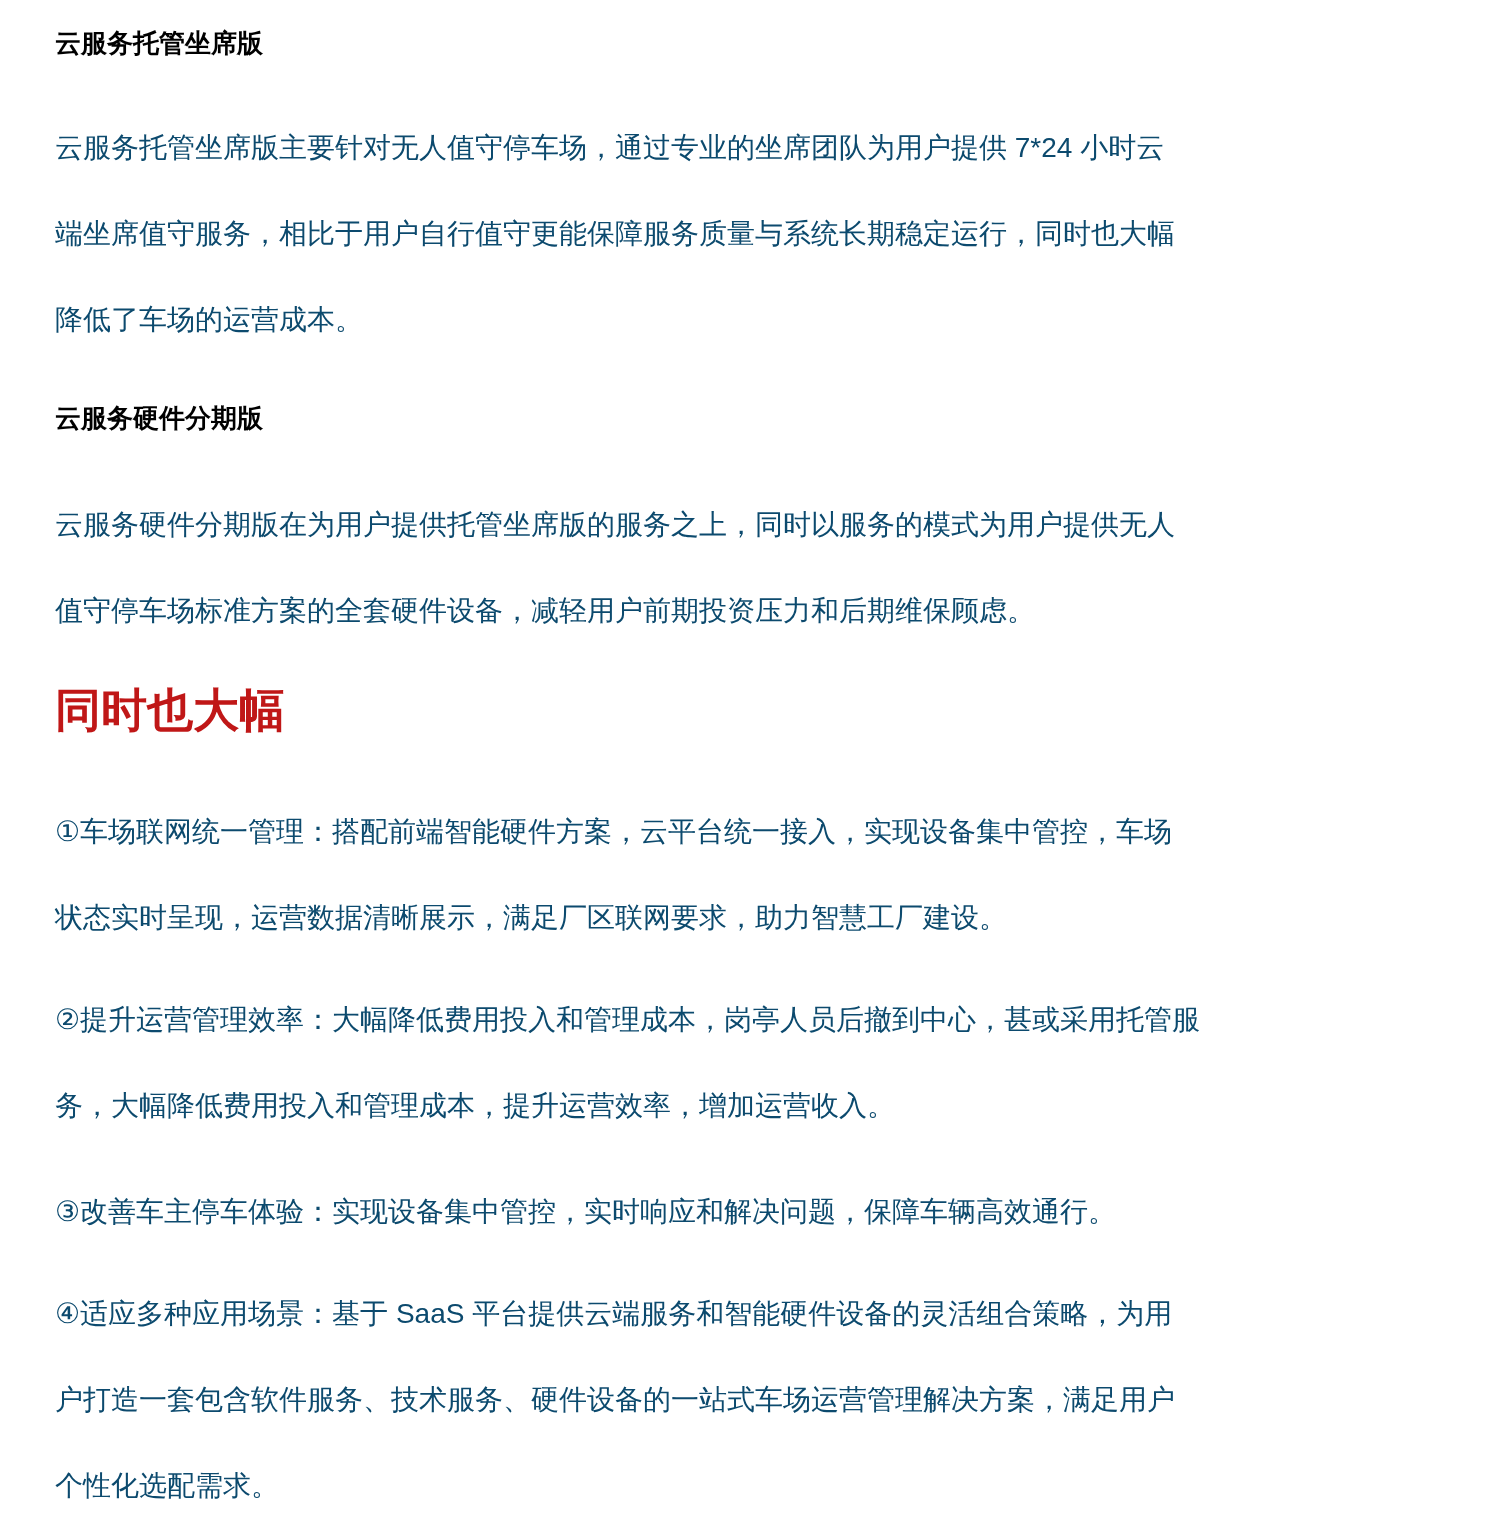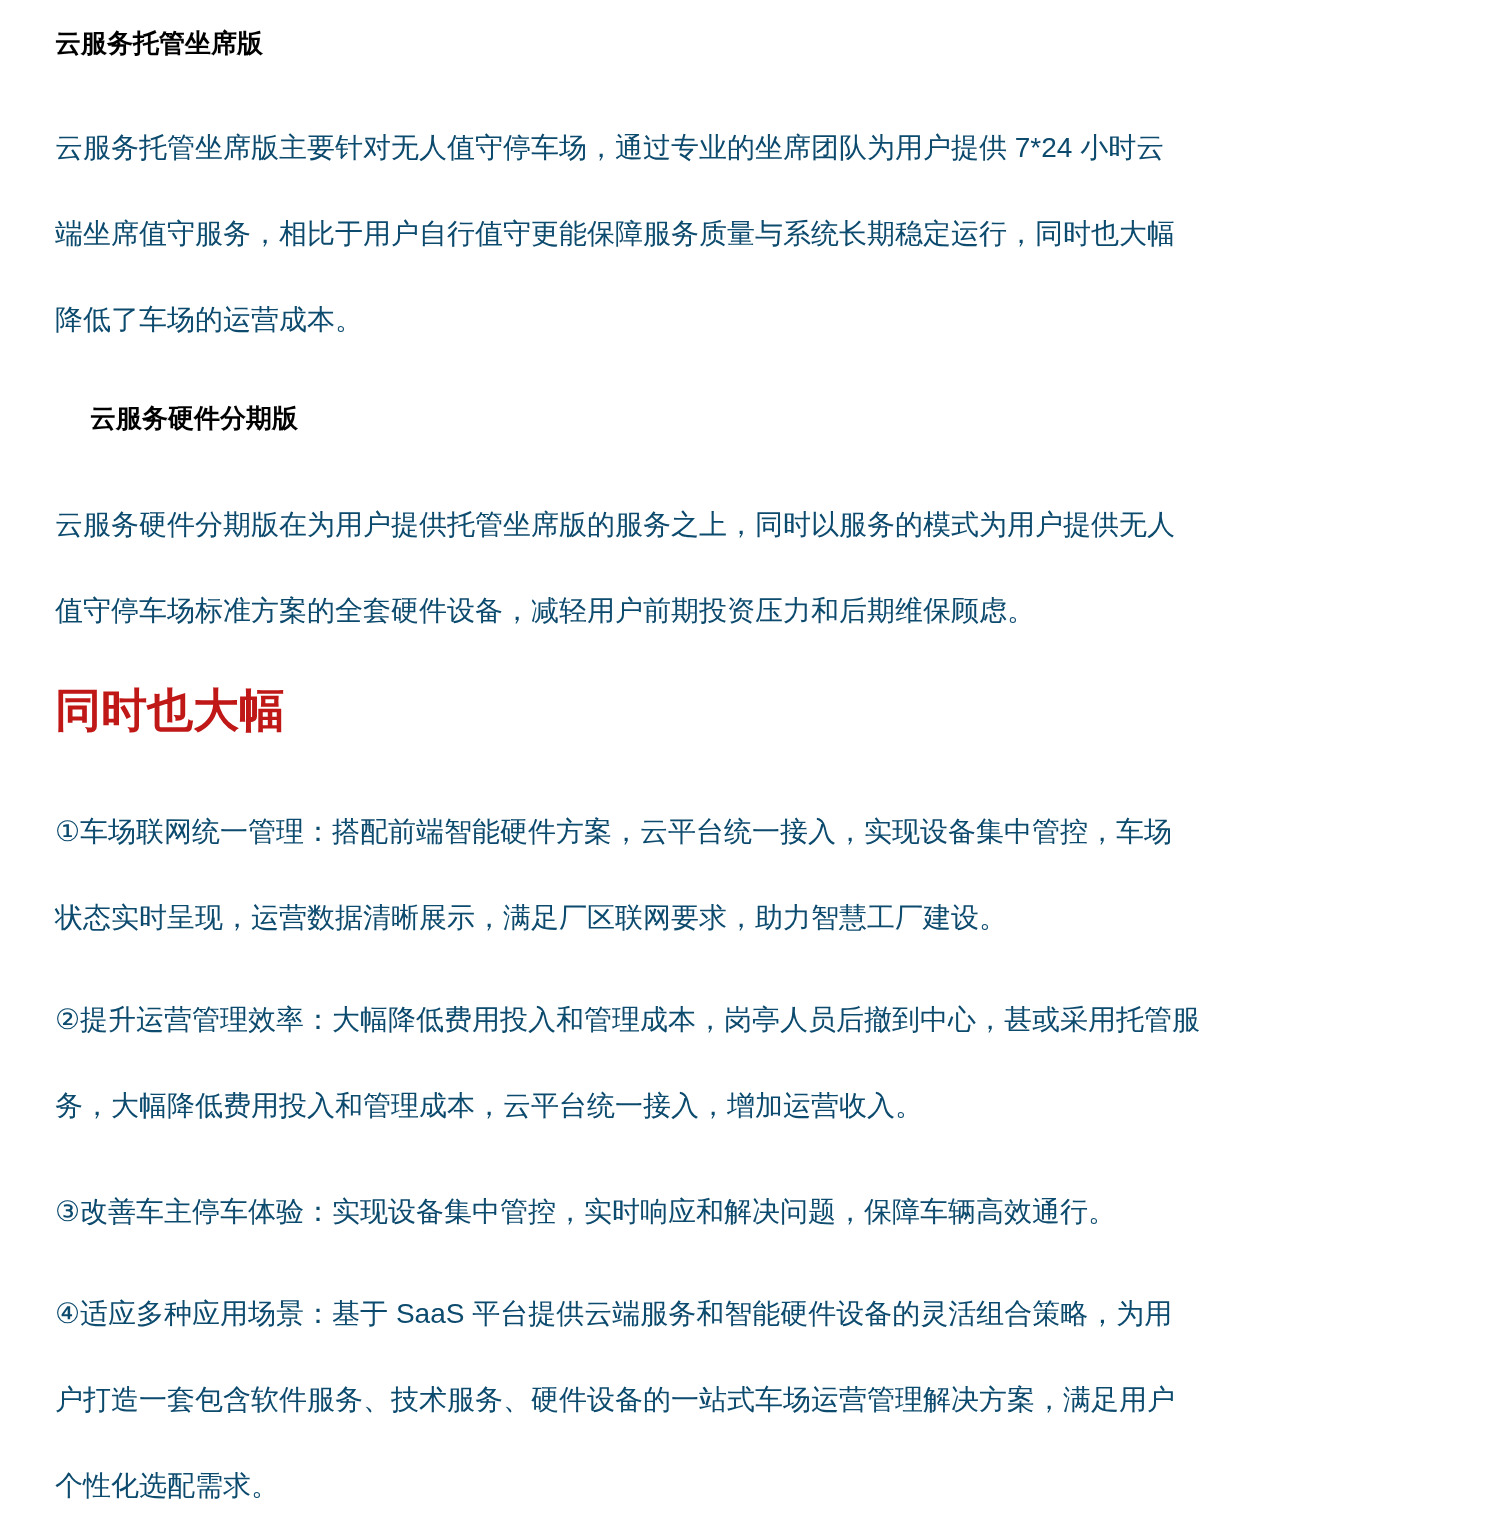--- a/index.html
+++ b/index.html
@@ -38,21 +38,21 @@
     font-weight: 400;
     color: #0c4a6e;
     margin: 0;
   }
   .para .line {
     white-space: nowrap;
   }
   
   .mt-h1  { margin-top: 18px; }
   .mt-p1  { margin-top: 37px; }
-  .mt-h2  { margin-top: 30px; margin-left: 35px; }
+  .mt-h2  { margin-top: 30px; }
   .mt-p2  { margin-top: 39px; }
   .mt-h3  { margin-top: 26px; }
   .mt-f1  { margin-top: 49px; }
   .mt-f2  { margin-top: 16px; }
   .mt-f3  { margin-top: 20px; }
   .mt-f4  { margin-top: 16px; }
 </style>
 </head>
 <body>
 
@@ -75,21 +75,21 @@
 
   <h1 class="features-heading mt-h3" style="color: rgb(192, 23, 23);">同时也大幅</h1>
 
   <div class="para mt-f1">
     <div class="line">①车场联网统一管理：搭配前端智能硬件方案，云平台统一接入，实现设备集中管控，车场</div>
     <div class="line">状态实时呈现，运营数据清晰展示，满足厂区联网要求，助力智慧工厂建设。</div>
   </div>
 
   <div class="para mt-f2">
     <div class="line">②提升运营管理效率：大幅降低费用投入和管理成本，岗亭人员后撤到中心，甚或采用托管服</div>
-    <div class="line">务，大幅降低费用投入和管理成本，云平台统一接入，增加运营收入。</div>
+    <div class="line">务，大幅降低费用投入和管理成本，提升运营效率，增加运营收入。</div>
   </div>
 
   <div class="para mt-f3">
     <div class="line">③改善车主停车体验：实现设备集中管控，实时响应和解决问题，保障车辆高效通行。</div>
   </div>
 
   <div class="para mt-f4">
     <div class="line">④适应多种应用场景：基于 SaaS 平台提供云端服务和智能硬件设备的灵活组合策略，为用</div>
     <div class="line">户打造一套包含软件服务、技术服务、硬件设备的一站式车场运营管理解决方案，满足用户</div>
     <div class="line">个性化选配需求。</div>

